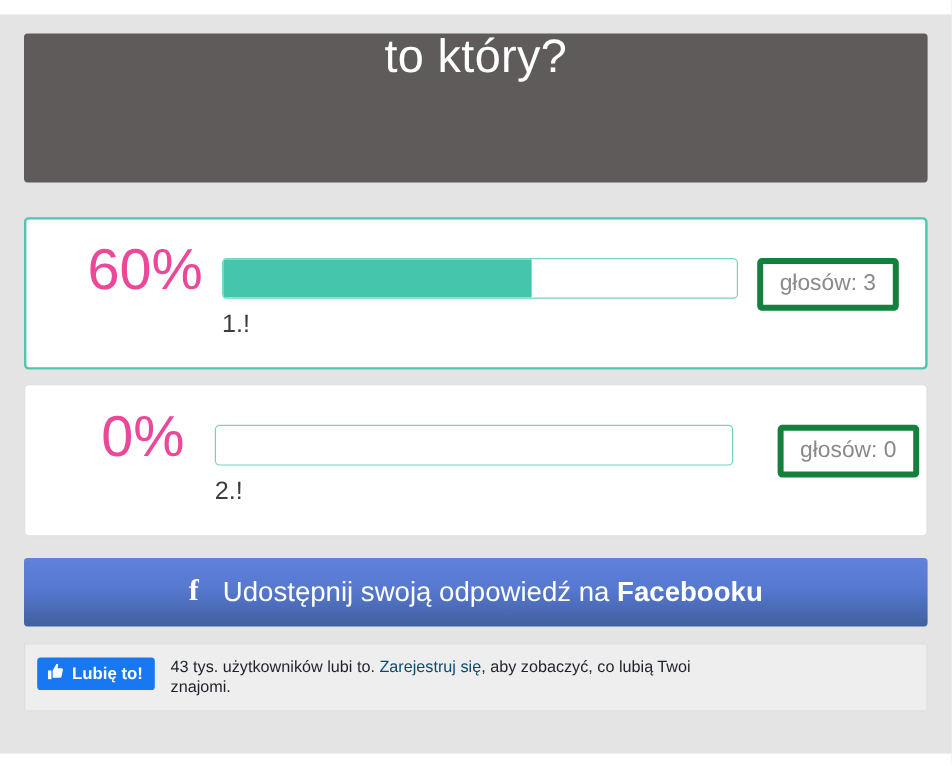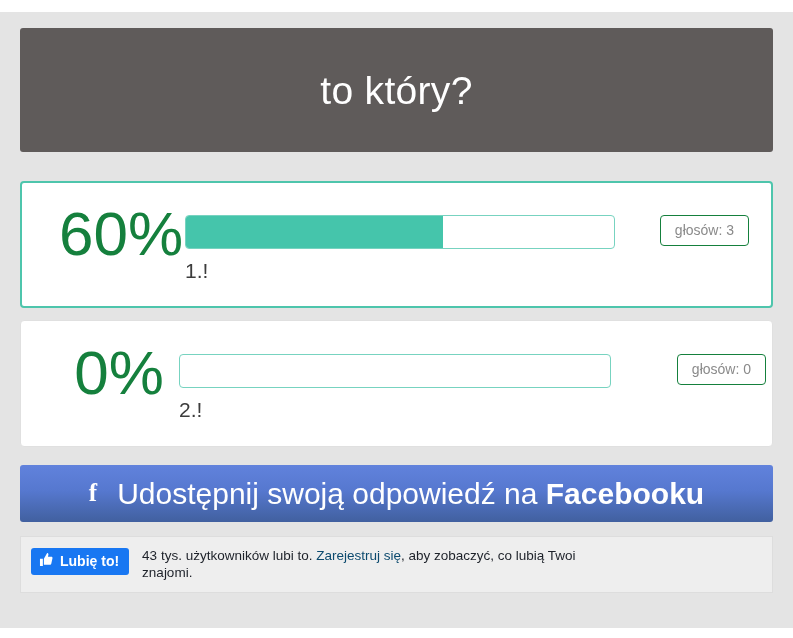--- a/index.html
+++ b/index.html
@@ -28,21 +28,20 @@
     top: 16px;
     width: 753px;
   }
 
   
   .poll-header {
     background: #5f5b5a;
     height: 124px;
     border-radius: 3px;
     display: flex;
-    align-items: center;
     justify-content: center;
     margin-bottom: 29px;
   }
   .poll-title {
     color: #ffffff;
     font-size: 39px;
     font-weight: 300;
     letter-spacing: 0.3px;
     line-height: 1;
   }
@@ -62,22 +61,22 @@
   .option-card.plain {
     border: 1px solid #e0e0e0;
   }
 
   .pct {
     position: absolute;
     left: 28px;
     top: 18px;
     width: 142px;
     text-align: center;
-    color: #15803d;
-    font-size: 62px;
+    color: #ec4899;
+    font-size: 48px;
     font-weight: 300;
     line-height: 1.05;
   }
   .option-card.plain .pct {
     left: 27px;
     top: 19px;
   }
 
   .bar-wrap {
     position: absolute;
@@ -107,24 +106,24 @@
     color: #3c3c3c;
     font-size: 21px;
     font-weight: 400;
     line-height: 1;
   }
 
   .votes-badge {
     position: absolute;
     right: 22px;
     top: 32px;
-    border: 1px solid #15803d;
+    border: 5px solid #15803d;
     border-radius: 4px;
     color: #8a8a8a;
-    font-size: 14px;
+    font-size: 19px;
     padding: 7px 14px 8px 14px;
     background: #ffffff;
     line-height: 1;
     white-space: nowrap;
   }
   .option-card.plain .votes-badge {
     right: 6px;
     top: 33px;
   }
 
@@ -144,21 +143,21 @@
     font-size: 25px;
     font-weight: bold;
     font-family: "Liberation Serif", serif;
     margin-right: 20px;
     line-height: 1;
     position: relative;
     top: -1px;
   }
   .fb-share-text {
     color: #ffffff;
-    font-size: 30px;
+    font-size: 23px;
     font-weight: 300;
     line-height: 1;
   }
   .fb-share-text b {
     font-weight: 700;
   }
 
   
   .fb-like-box {
     margin-top: 14px;

